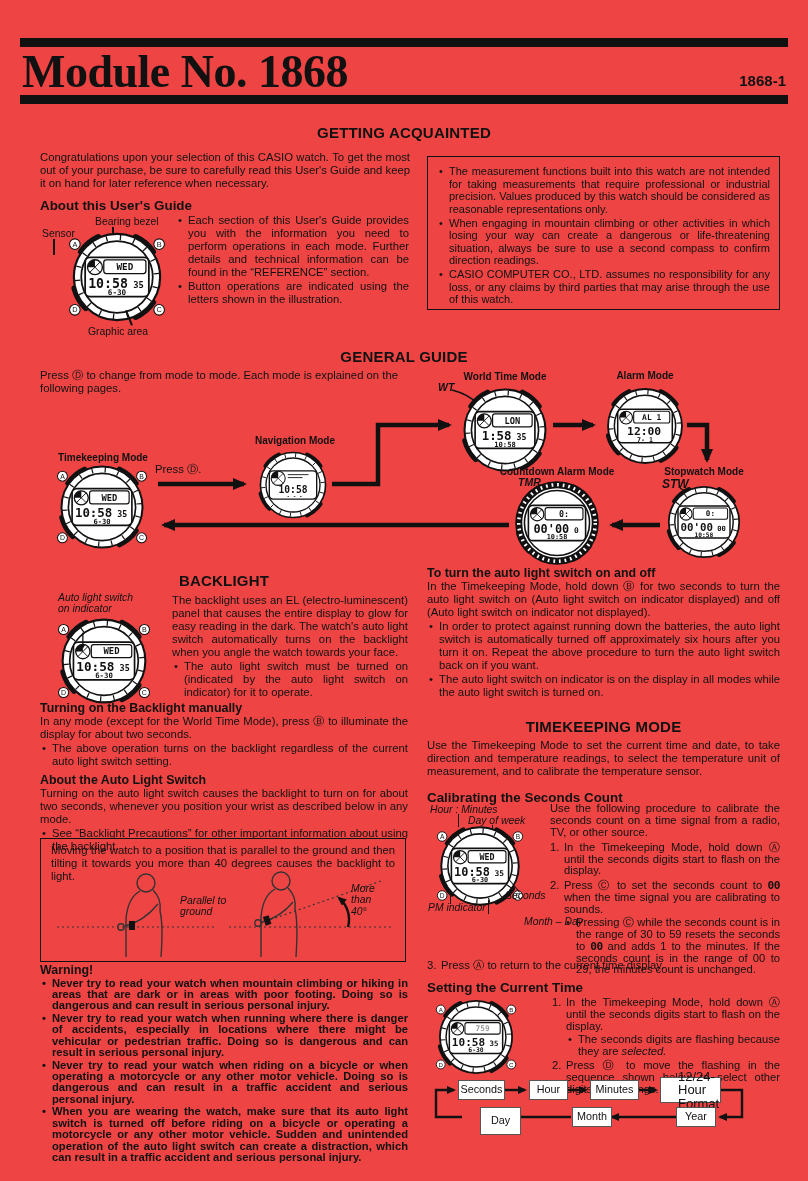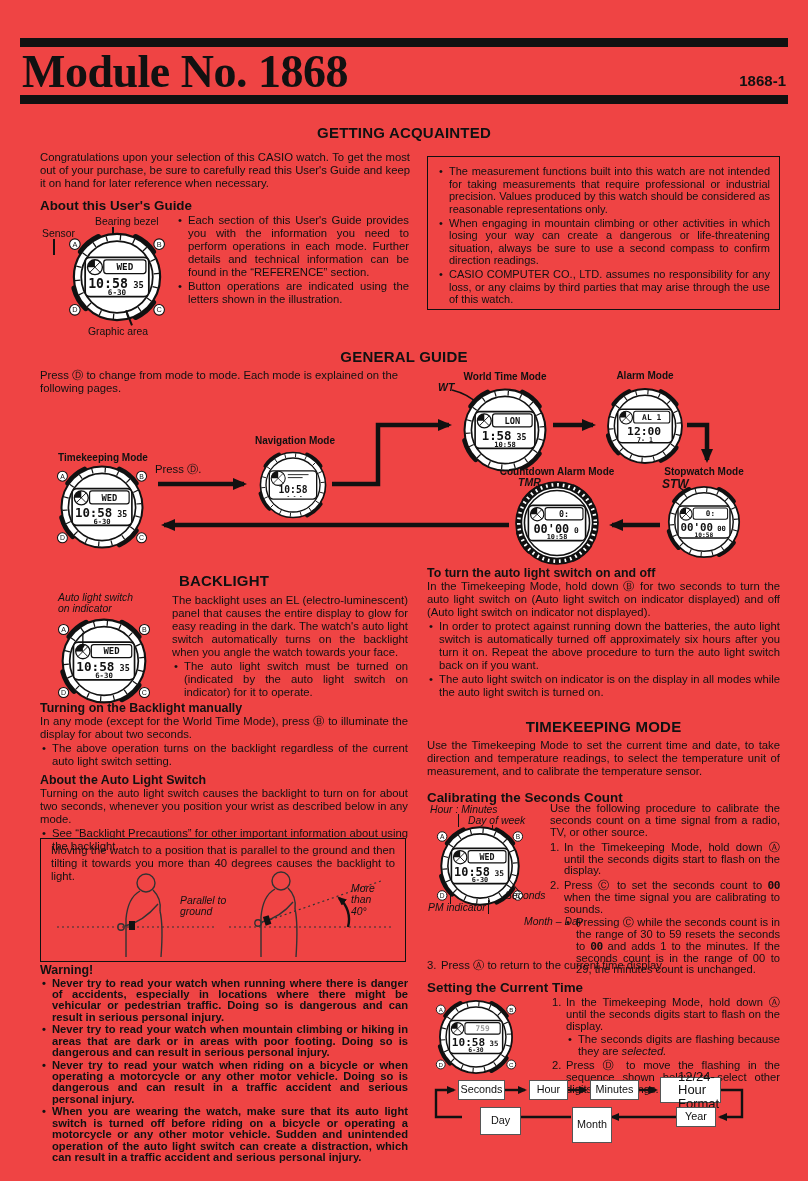--- a/index.html
+++ b/index.html
@@ -465,24 +465,24 @@
     <span class="abs ptr" style="left:139px;top:56px;">Parallel to
 ground</span>
     <span class="abs ptr" style="left:310px;top:44px;">More
 than
 40°</span>
   </div>
 
   <div class="abs b" style="left:40px;top:964px;width:368px;font-size:11.2px;line-height:1.02;">
     <div class="h3">Warning!</div>
     <div class="bul">
+        <div>Never try to read your watch when mountain climbing or hiking in areas that are dark or in areas with poor footing. Doing so is dangerous and can result in serious personal injury.</div>
+      </div>
+    <div class="bul">
         <div>Never try to read your watch when running where there is danger of accidents, especially in locations where there might be vehicular or pedestrian traffic. Doing so is dangerous and can result in serious personal injury.</div>
-      </div>
-    <div class="bul">
-        <div>Never try to read your watch when mountain climbing or hiking in areas that are dark or in areas with poor footing. Doing so is dangerous and can result in serious personal injury.</div>
       </div>
     <div class="bul">
         <div>Never try to read your watch when riding on a bicycle or when operating a motorcycle or any other motor vehicle. Doing so is dangerous and can result in a traffic accident and serious personal injury.</div>
       </div>
     <div class="bul">
         <div>When you are wearing the watch, make sure that its auto light switch is turned off before riding on a bicycle or operating a motorcycle or any other motor vehicle. Sudden and unintended operation of the auto light switch can create a distraction, which can result in a traffic accident and serious personal injury.</div>
       </div>
   </div>
 
   <div class="abs" style="left:427px;top:566px;width:353px;">
@@ -653,17 +653,17 @@
         <line x1="143" y1="41" x2="79" y2="41" marker-end="url(#m2)"></line>
         <polyline points="34,41 8,41 8,14 26,14" marker-end="url(#m2)"></polyline>
       </g>
     </svg>
     <div class="flowbox" style="left:30px;top:4px;width:47px;height:20px;">Seconds</div>
     <div class="flowbox" style="left:101px;top:4px;width:39px;height:20px;">Hour</div>
     <div class="flowbox" style="left:162px;top:4px;width:49px;height:20px;">Minutes</div>
     <div class="flowbox" style="left:232px;top:1px;width:61px;height:26px;justify-content:flex-start;text-align:left;padding-left:17px;font-size:13px;">12/24-Hour
 Format</div>
     <div class="flowbox" style="left:52px;top:31px;width:41px;height:28px;">Day</div>
-    <div class="flowbox" style="left:144px;top:31px;width:40px;height:36px;">Month</div>
+    <div class="flowbox" style="left:144px;top:31px;width:40px;height:20px;">Month</div>
     <div class="flowbox" style="left:248px;top:31px;width:40px;height:20px;">Year</div>
   </div>
 
 </div>
 
 </body></html>

